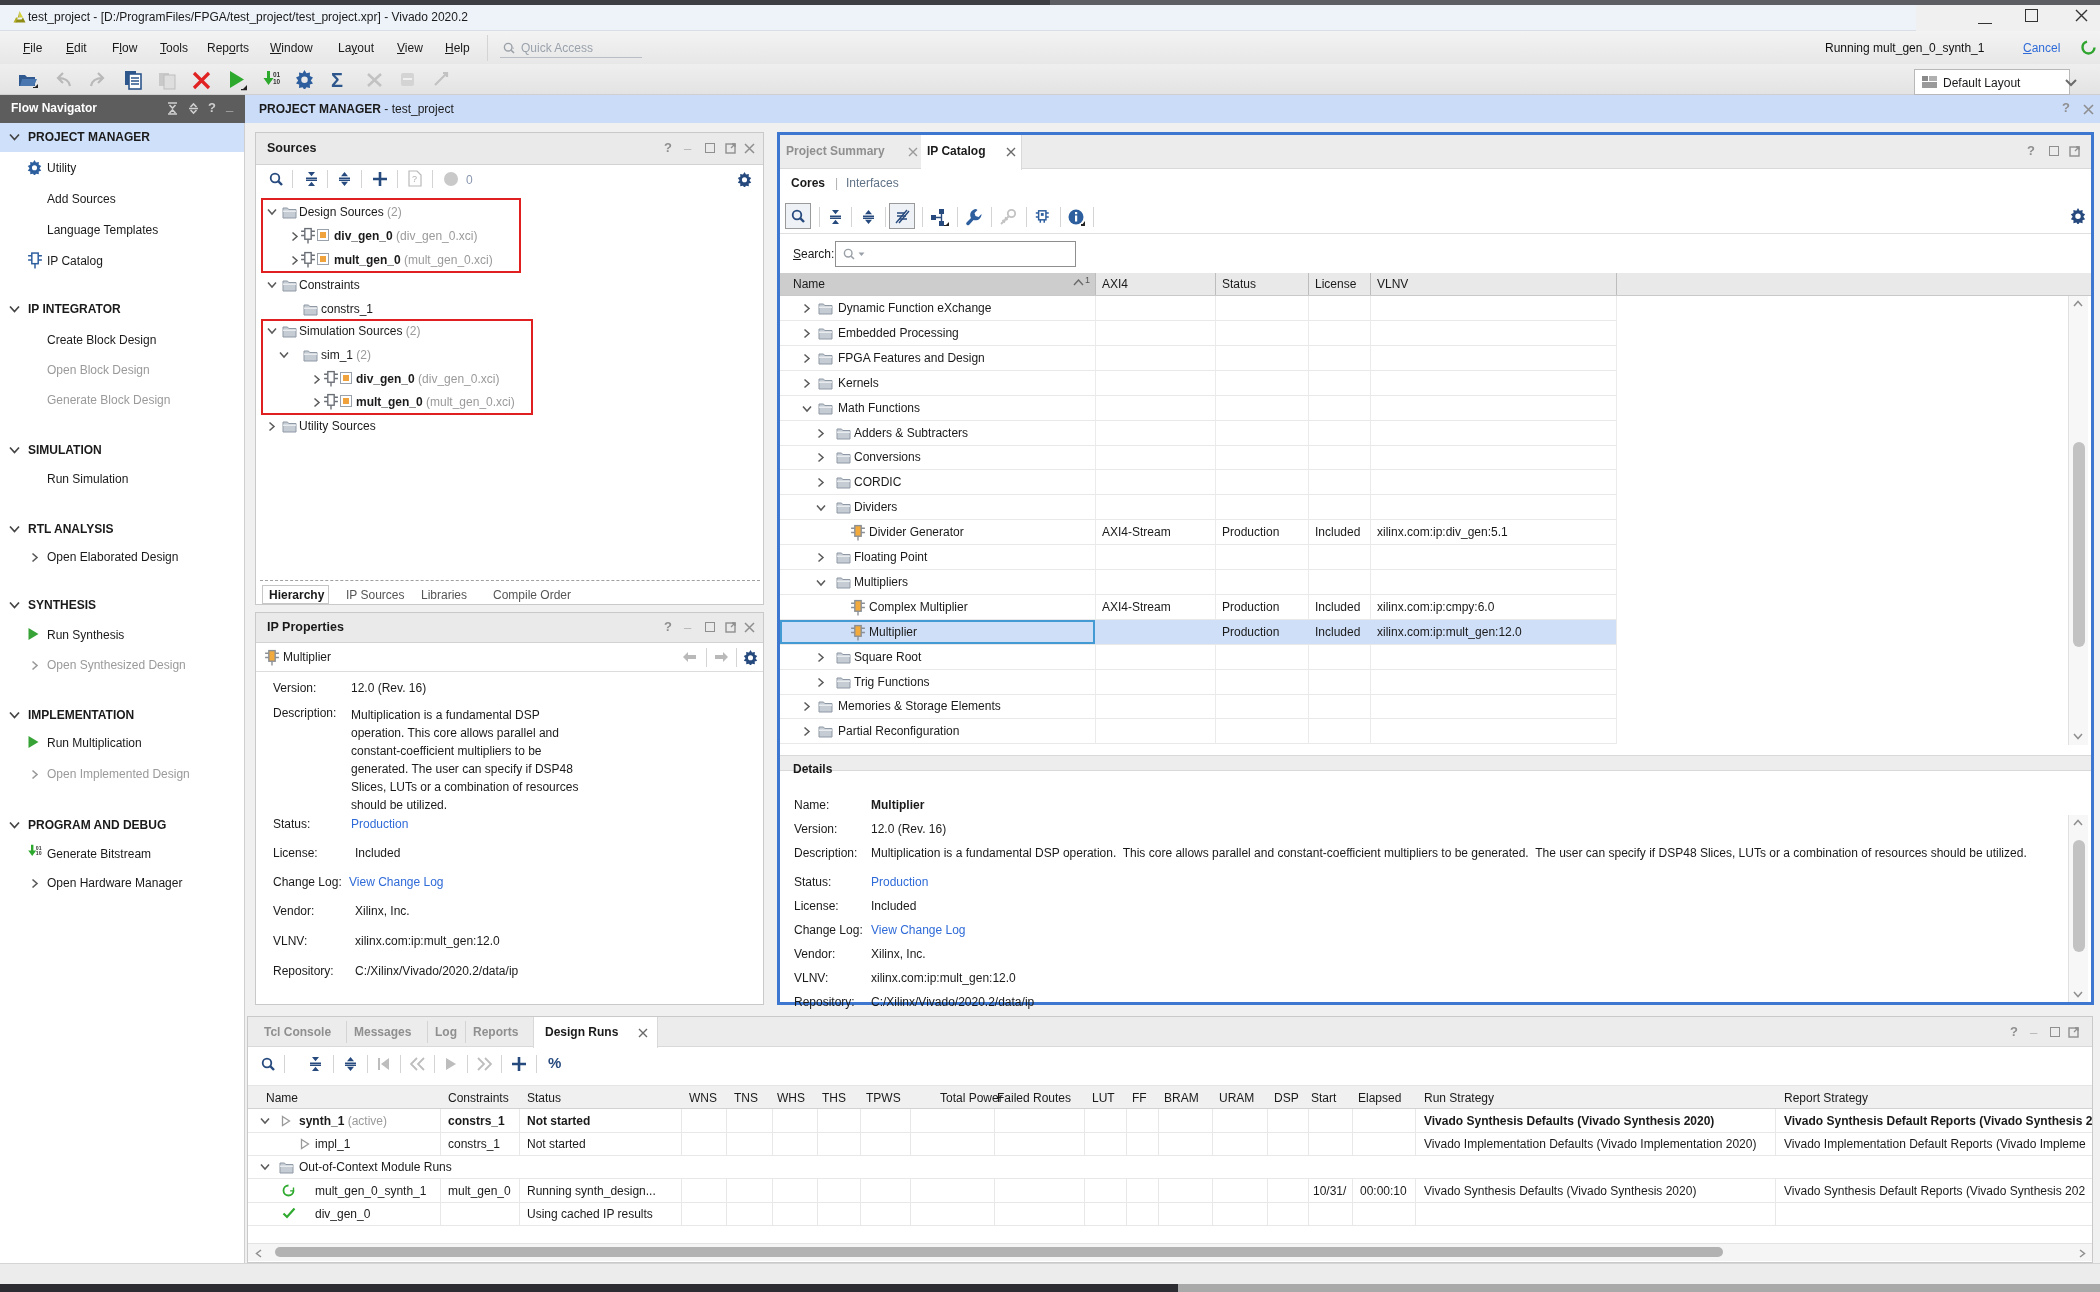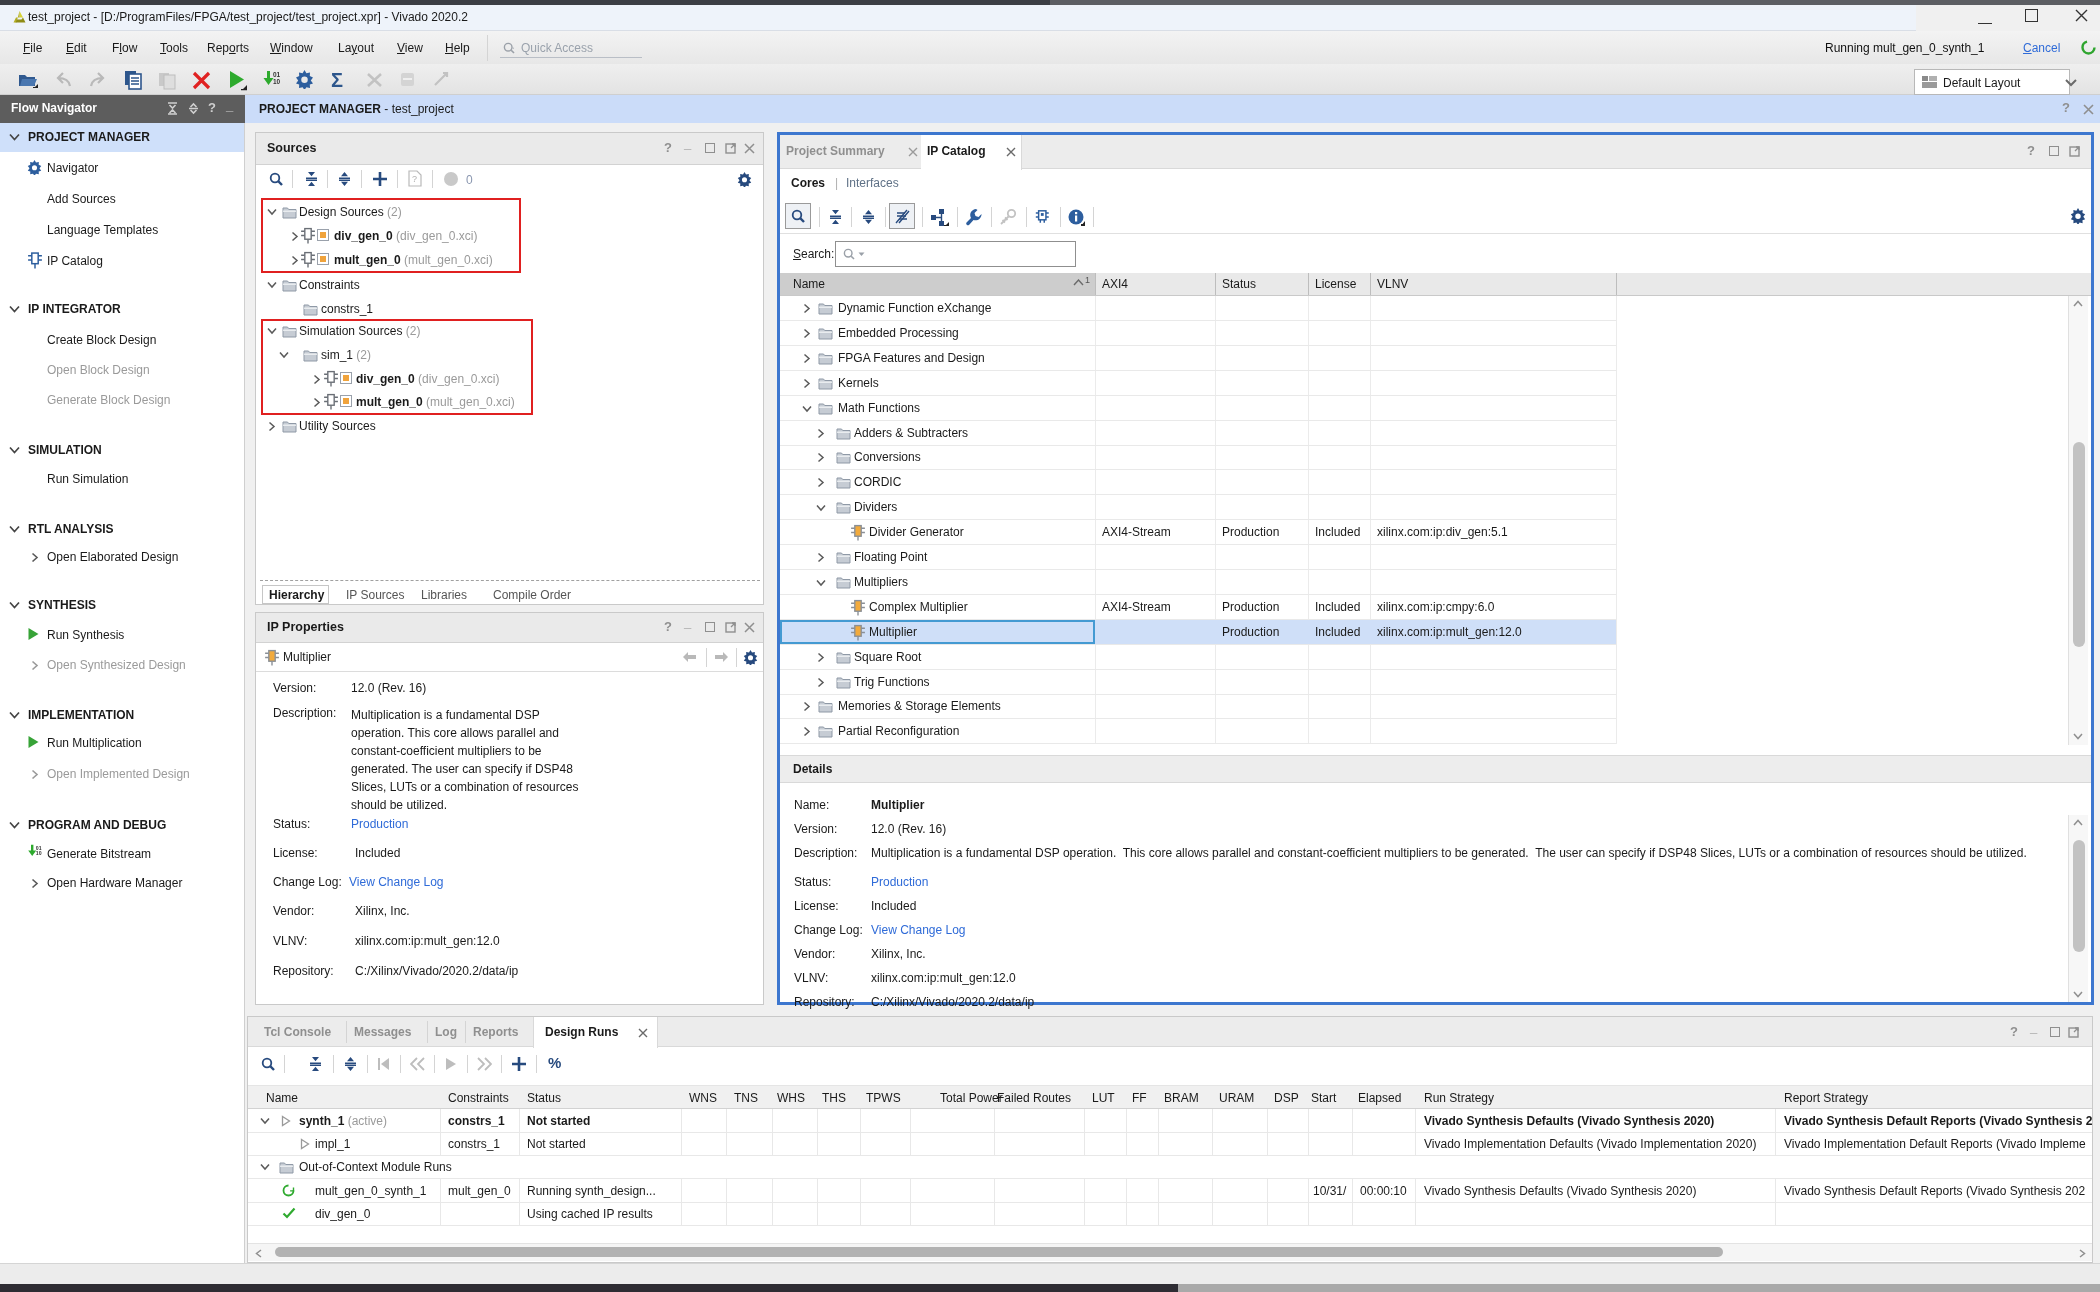--- a/index.html
+++ b/index.html
@@ -141,21 +141,21 @@
 <div class="abs" id="flownav" style="left:0;top:123px;width:245px;height:1142px;background:#fff;border-right:1px solid #cfcfcf;">
   <div class="abs" style="left:0;top:0;width:244px;height:29px;background:#cfe0fa;"></div>
   <svg class="abs" style="left:9px;top:10px;" width="11" height="8" viewBox="0 0 11 8">
       <path d="M1 1.5 L5.5 6.5 L10 1.5" stroke="#444" stroke-width="1.7" fill="none"></path>
     </svg>
   <div class="abs bold" style="left:28px;top:7px;">PROJECT MANAGER</div>
 
   <svg class="abs" style="left:27px;top:37px;" width="15" height="15" viewBox="0 0 19 19">
       <path d="M9.5 0 L11.4 3.2 L15 2.5 L14.8 6 L18 7.5 L15.8 10.5 L18 13.5 L14.8 14.5 L15 18 L11.4 17.3 L9.5 20 L7.6 17.3 L4 18 L4.2 14.5 L1 13.5 L3.2 10.5 L1 7.5 L4.2 6 L4 2.5 L7.6 3.2 Z M9.5 6.5 A3.2 3.2 0 1 0 9.5 13 A3.2 3.2 0 1 0 9.5 6.5" fill="#2d5e9e" fill-rule="evenodd"></path>
     </svg>
-  <div class="abs" style="left:47px;top:38px;">Navigator</div>
+  <div class="abs" style="left:47px;top:38px;">Utility</div>
   <div class="abs" style="left:47px;top:69px;">Add Sources</div>
   <div class="abs" style="left:47px;top:100px;">Language Templates</div>
   <svg class="abs" style="left:28px;top:129px;" width="14" height="17" viewBox="0 0 13 16">
       <rect x="3.5" y="1" width="6" height="10" fill="#fff" stroke="#2d5e9e" stroke-width="1.4"></rect>
       <path d="M0 3.5 h3.5 M0 7.5 h3.5 M9.5 3.5 h3.5 M9.5 7.5 h3.5 M6.5 11 v4.5" stroke="#2d5e9e" stroke-width="1.4"></path>
     </svg>
   <div class="abs" style="left:47px;top:131px;">IP Catalog</div>
 
   <svg class="abs" style="left:9px;top:182px;" width="11" height="8" viewBox="0 0 11 8">
       <path d="M1 1.5 L5.5 6.5 L10 1.5" stroke="#444" stroke-width="1.7" fill="none"></path>
@@ -715,21 +715,21 @@
     <svg class="abs" style="left:23px;top:430.3px;" width="8" height="11" viewBox="0 0 8 11">
         <path d="M1.5 1.5 L6 5.5 L1.5 9.5" stroke="#5a5a5a" stroke-width="1.5" fill="none"></path>
       </svg>
     <svg class="abs" style="left:38px;top:429.3px;" width="15" height="13" viewBox="0 0 15 13">
         <path d="M1 2 h4.5 l1.2 1.5 H14 v8.5 H1 z" fill="#c6ccd4" stroke="#8f99a6"></path>
         <path d="M1 5.2 h13" stroke="#f2f4f6" stroke-width="1.2"></path>
       </svg>
     <div class="abs" style="left:58px;top:428.3px;">Partial Reconfiguration</div>
   </div>
 
-  <div class="abs" style="left:0;top:620px;width:1311px;height:28px;background:#ededed;border-top:1px solid #d9d9d9;border-bottom:1px solid #d9d9d9;">
+  <div class="abs" style="left:0;top:620px;width:1311px;height:16px;background:#ededed;border-top:1px solid #d9d9d9;border-bottom:1px solid #d9d9d9;">
     <div class="abs bold" style="left:13px;top:6px;">Details</div>
   </div>
   <div class="abs" style="left:14px;top:663px;">Name:</div>
     <div class="abs bold" style="left:91px;top:663px;">Multiplier</div>
   <div class="abs" style="left:14px;top:687px;">Version:</div>
     <div class="abs" style="left:91px;top:687px;">12.0 (Rev. 16)</div>
   <div class="abs" style="left:14px;top:711px;">Description:</div>
     <div class="abs" style="left:91px;top:711px;">Multiplication is a fundamental DSP operation.&nbsp; This core allows parallel and constant-coefficient multipliers to be generated.&nbsp; The user can specify if DSP48 Slices, LUTs or a combination of resources should be utilized.</div>
   <div class="abs" style="left:14px;top:740px;">Status:</div>
     <div class="abs lnk" style="left:91px;top:740px;">Production</div>

